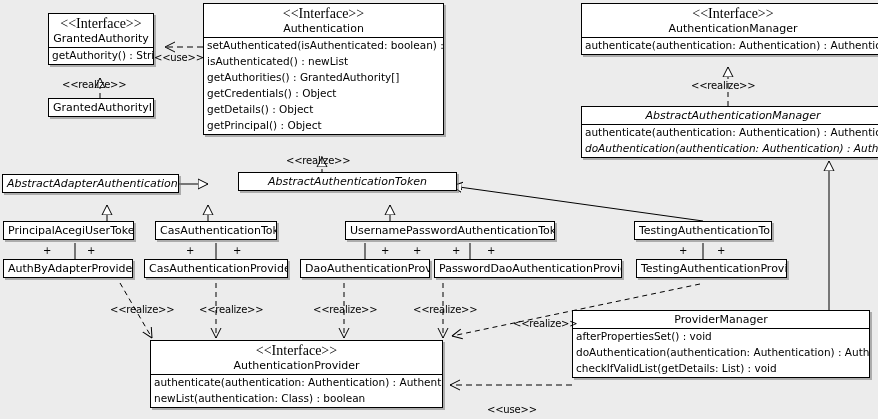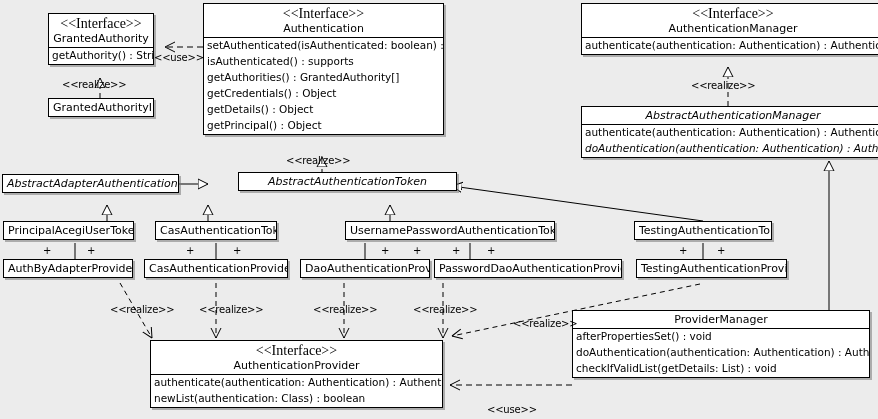--- a/index.html
+++ b/index.html
@@ -148,21 +148,21 @@
     </div>
   </div>
 
   <div class="node" style="left:203px; top:3px; width:241px;">
     <div class="hdr">
       <span class="stereo">&lt;&lt;Interface&gt;&gt;</span>
       <span class="cname">Authentication</span>
     </div>
     <div class="members">
       <div class="member">setAuthenticated(isAuthenticated: boolean) : void</div>
-      <div class="member">isAuthenticated() : supports</div>
+      <div class="member">isAuthenticated() : newList</div>
       <div class="member">getAuthorities() : GrantedAuthority[]</div>
       <div class="member">getCredentials() : Object</div>
       <div class="member">getDetails() : Object</div>
       <div class="member">getPrincipal() : Object</div>
     </div>
   </div>
 
   <div class="node" style="left:581px; top:3px; width:304px;">
     <div class="hdr">
       <span class="stereo">&lt;&lt;Interface&gt;&gt;</span>

